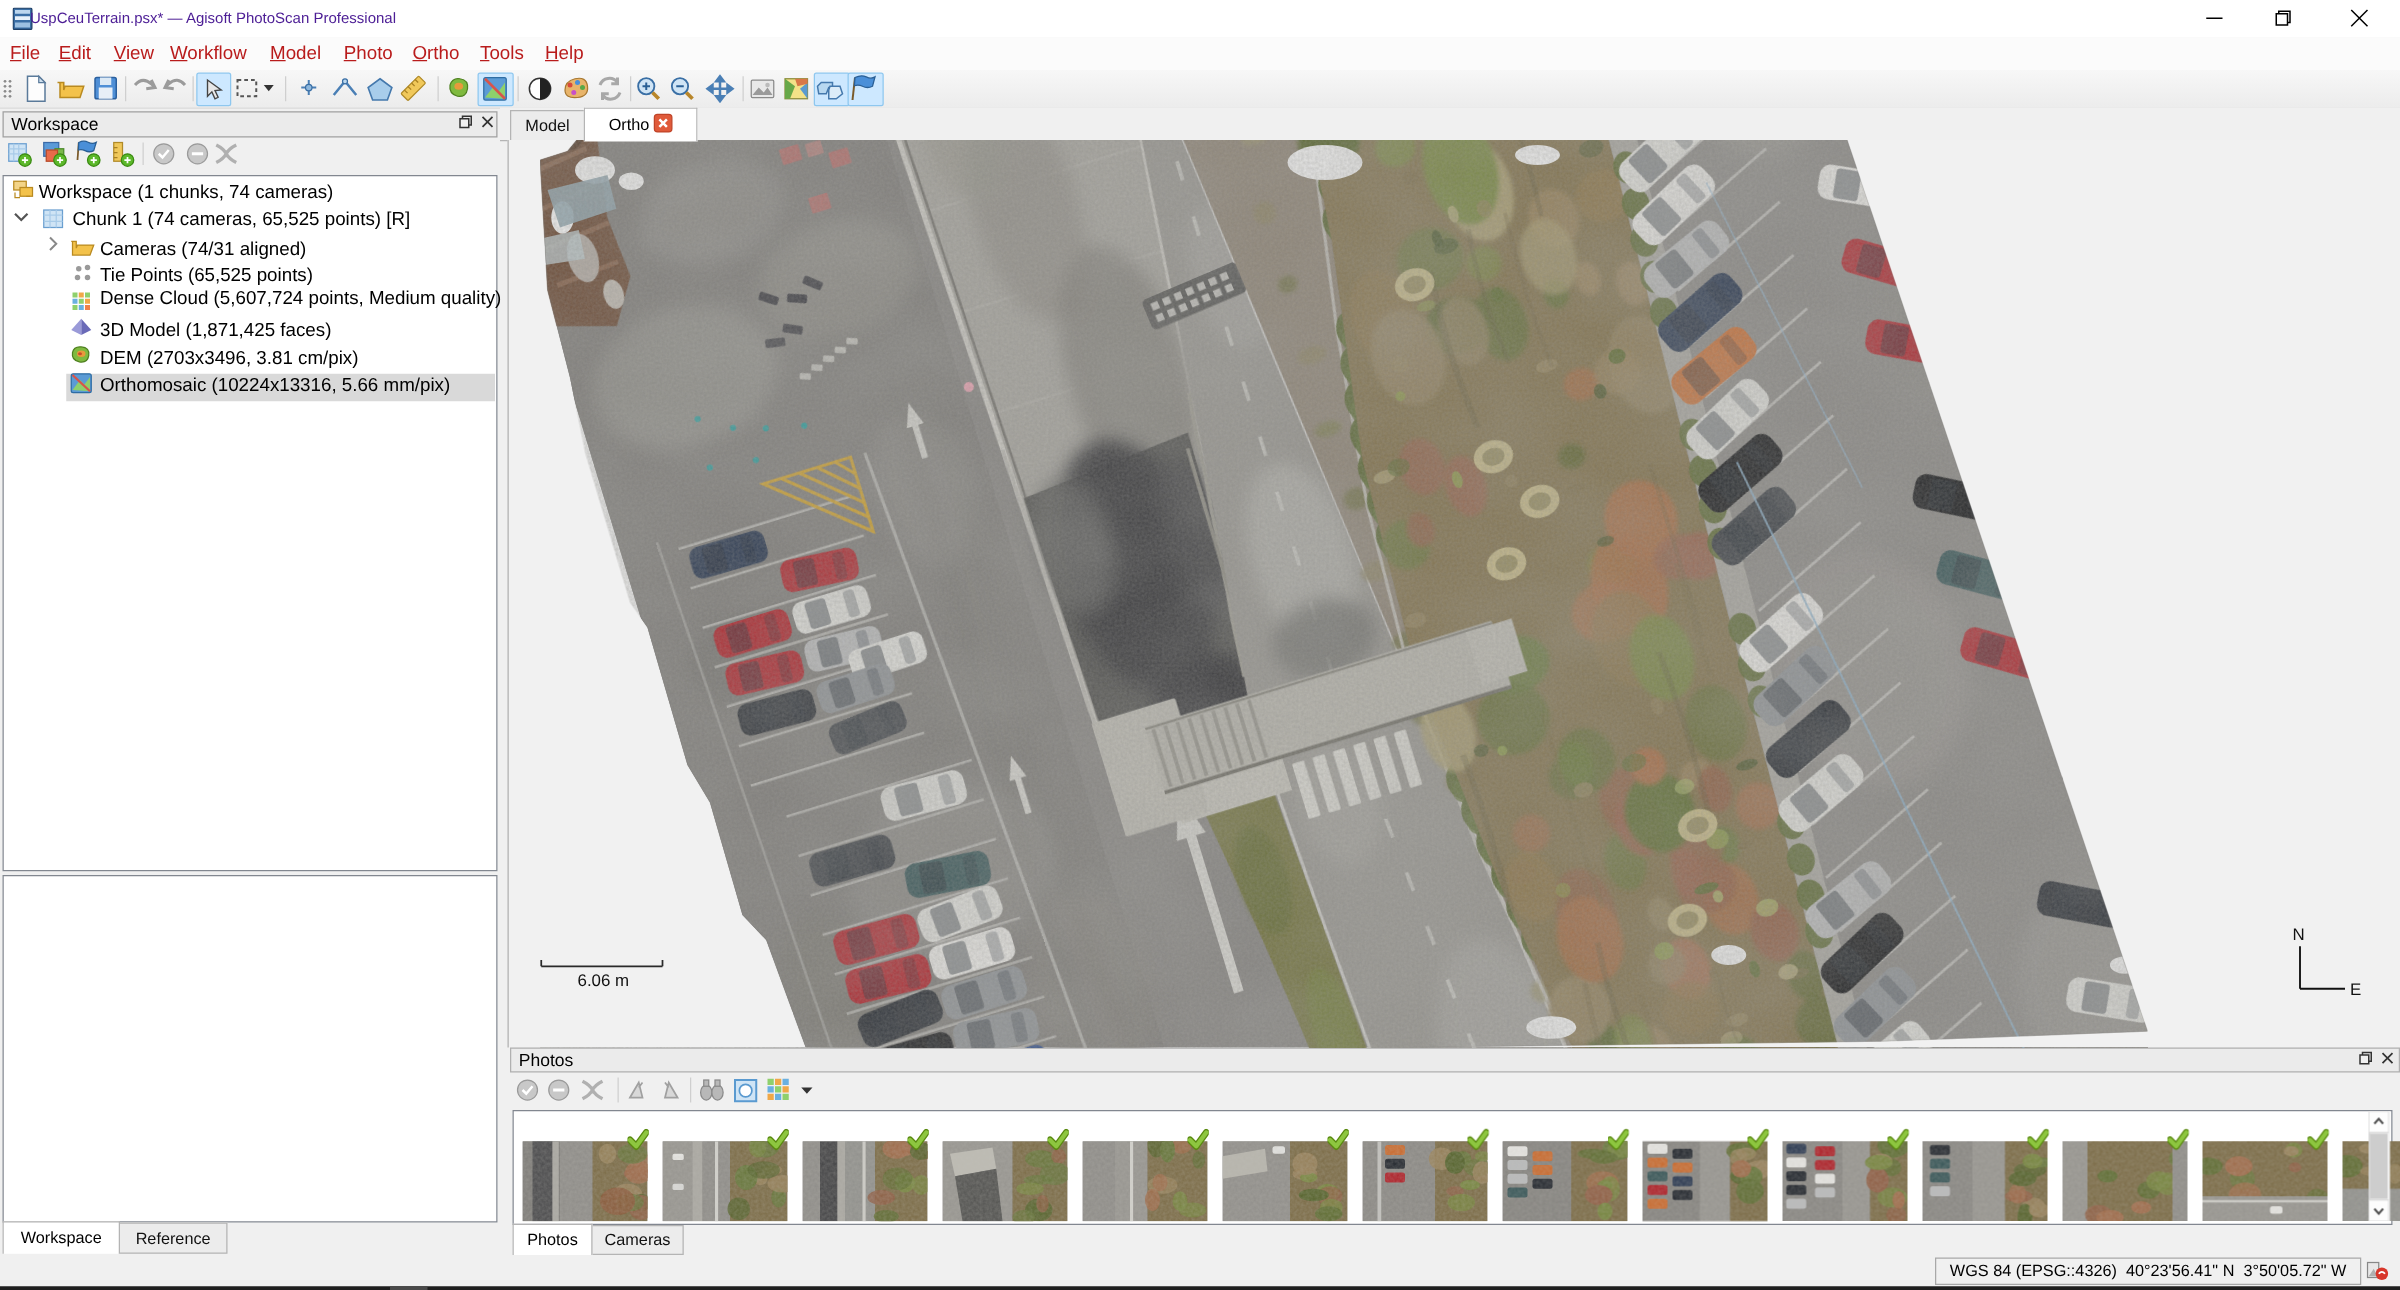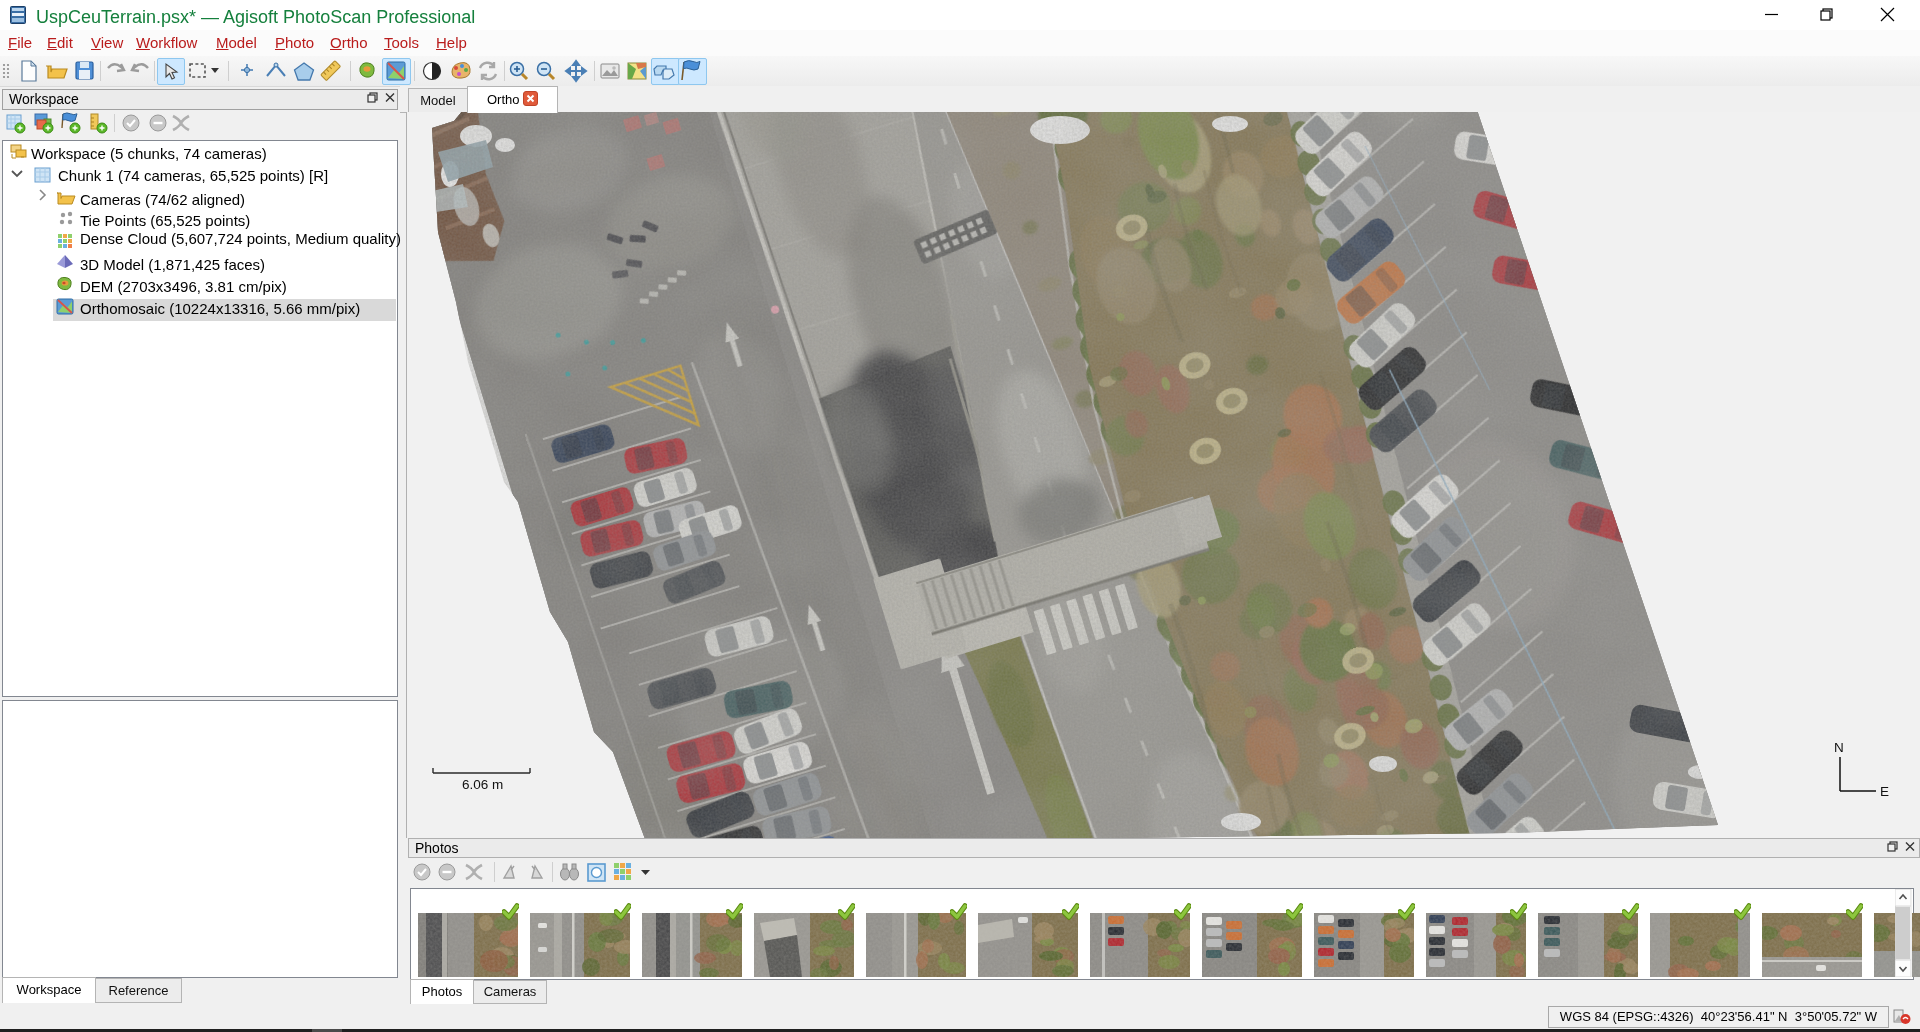--- a/index.html
+++ b/index.html
@@ -1,19 +1,19 @@
 <!DOCTYPE html>
 <html><head>
 <meta charset="utf-8">
 <style>
 html,body{margin:0;padding:0}
 body{width:1920px;height:1032px;font-family:"Liberation Sans",sans-serif;background:#f0f0f0;position:relative;overflow:hidden;font-size:15px;color:#000}
 .abs{position:absolute}
 .titlebar{left:0;top:0;width:1920px;height:30px;background:#ffffff}
-.title-text{left:36px;top:7px;font-size:18px;color:#15803d}
+.title-text{left:24px;top:7px;font-size:12px;color:#4c1d95}
 .menubar{left:0;top:30px;width:1920px;height:26px;background:#fbfbfb}
 .menu-item{top:34px;font-size:15px;color:#b91c1c}
 .toolbar{left:0;top:56px;width:1920px;height:30px;background:linear-gradient(#f7f7f7,#ececec);border-bottom:1px solid #d9d9d9}
 .sel-box{position:absolute;background:#cde8ff;border:1px solid #8ec7ef;border-radius:2px}
 .panel-border{border:1px solid #828790;background:#fff}
 .dockhead{background:#ebebeb;border:1px solid #a0a0a0;font-size:14px}
 .tab{position:absolute;font-size:13px;text-align:center;line-height:24px}
 .tab.active{background:#ffffff;border:1px solid #b4b4b4;border-bottom:none;z-index:3}
 .tab.inactive{background:#ececec;border:1px solid #b4b4b4;color:#111}
 svg{display:block}
@@ -261,23 +261,23 @@
     <path d="M61 113 l-8 9 l8 4 z" fill="#9a9ad8"></path>
 
  <path d="M54 140 q1 -5 7 -4.5 q7 0.5 6 7 q-1 6 -7.5 5 q-6.5 -1.5 -5.5 -7.5" fill="#7fba3f" stroke="#4e8020"></path>
  <ellipse cx="61" cy="141" rx="3.4" ry="2.6" fill="#e89a3c"></ellipse>
     <ellipse cx="60" cy="141" rx="1.6" ry="1.2" fill="#c84a2a"></ellipse>
 
  <rect x="53" y="157" width="16" height="15" rx="1.5" fill="#5b9bd5" stroke="#2e6da4"></rect>
  <path d="M54 170 l6 -8 l3.5 3.5 l4.5 -6 v11.5 z" fill="#8ed06c"></path>
  <path d="M54 158 l14 13" stroke="#d8534a" stroke-width="1.8"></path>
 </svg>
-<div class="abs" style="left:31px;top:145px">Workspace (5 chunks, 74 cameras)</div>
+<div class="abs" style="left:31px;top:145px">Workspace (1 chunks, 74 cameras)</div>
 <div class="abs" style="left:58px;top:167px;font-weight:normal">Chunk 1 (74 cameras, 65,525 points) [R]</div>
-<div class="abs" style="left:80px;top:191px">Cameras (74/62 aligned)</div>
+<div class="abs" style="left:80px;top:191px">Cameras (74/31 aligned)</div>
 <div class="abs" style="left:80px;top:212px">Tie Points (65,525 points)</div>
 <div class="abs" style="left:80px;top:230px">Dense Cloud (5,607,724 points, Medium quality)</div>
 <div class="abs" style="left:80px;top:256px">3D Model (1,871,425 faces)</div>
 <div class="abs" style="left:80px;top:278px">DEM (2703x3496, 3.81 cm/pix)</div>
 <div class="abs" style="left:80px;top:300px">Orthomosaic (10224x13316, 5.66 mm/pix)</div>
 
 <div class="abs panel-border" style="left:2px;top:700px;width:394px;height:276px"></div>
 
 <div class="abs tab active" style="left:2px;top:977px;width:92px;height:25px">Workspace</div>
 <div class="abs tab inactive" style="left:95px;top:978px;width:85px;height:23px">Reference</div>

